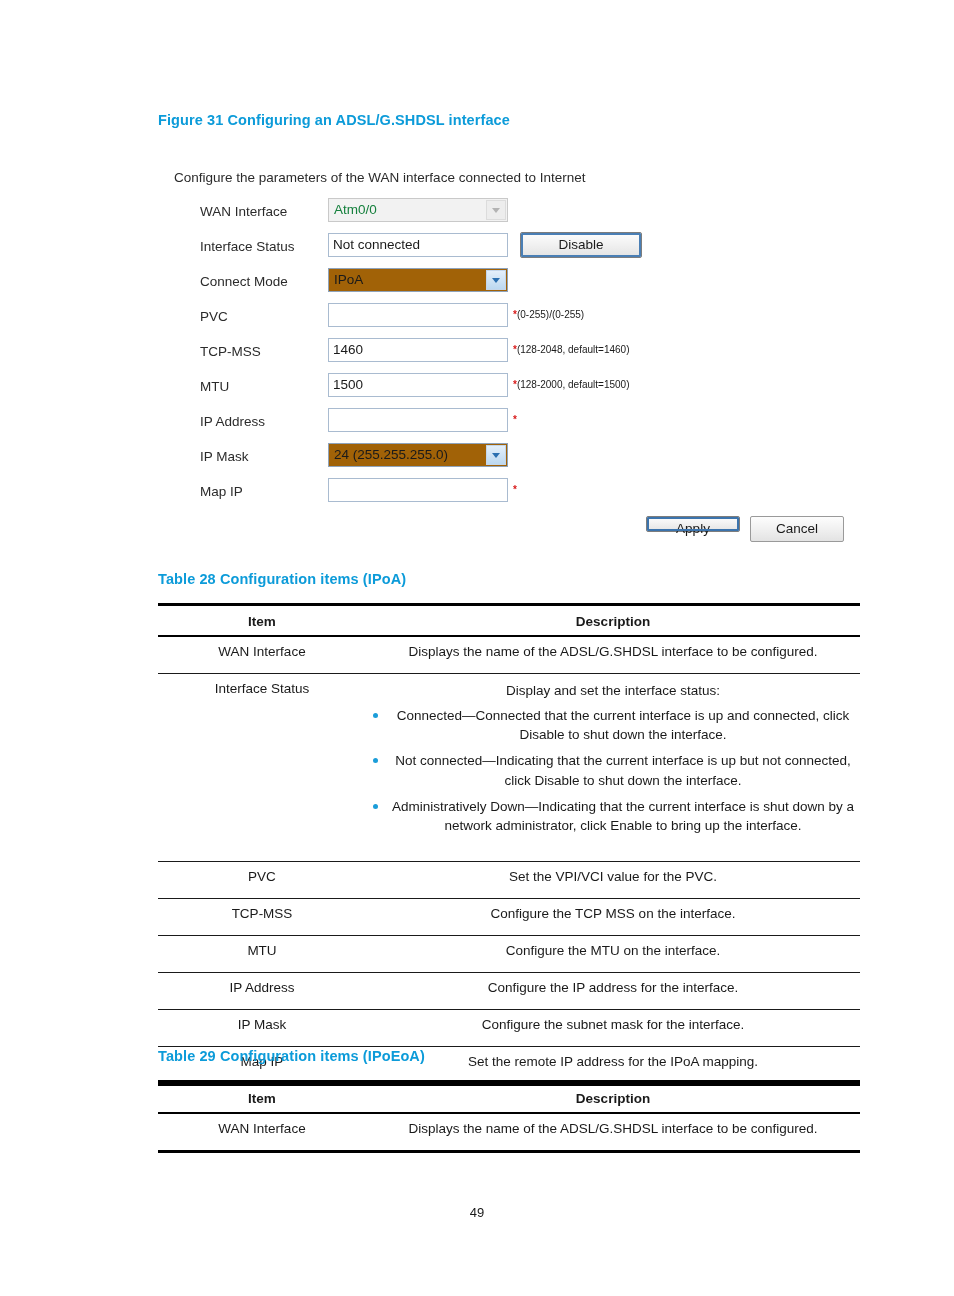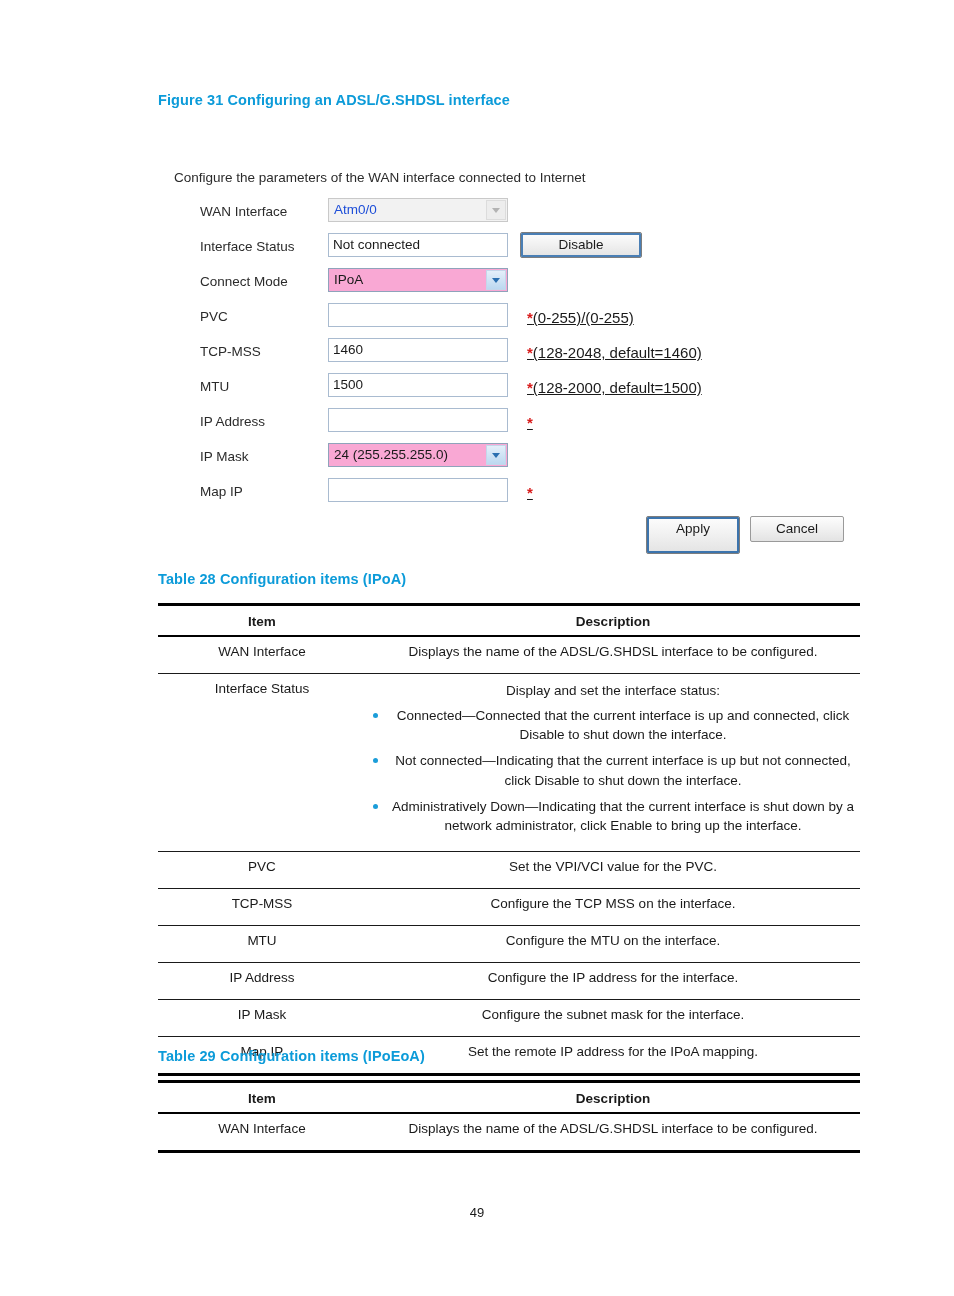--- a/index.html
+++ b/index.html
@@ -18,21 +18,21 @@
 
   .page {
     position: absolute;
     inset: 0;
   }
 
   
   .fig-caption {
     position: absolute;
     left: 158px;
-    top: 92px;
+    top: 112px;
     font-size: 14.5px;
     font-weight: bold;
     color: #0c9bd9;
     letter-spacing: 0.1px;
     white-space: nowrap;
   }
 
   .tbl-caption {
     font-size: 14.5px;
     font-weight: bold;
@@ -137,21 +137,21 @@
   .txtbox.plain {
     display: block;
   }
 
   .selbox {
     position: relative;
     width: 180px;
     height: 24px;
     box-sizing: border-box;
     border: 1px solid #8fa3bb;
-    background: #f9a8d4;
+    background: #a16207;
   }
   .selbox .sel-text {
     position: absolute;
     left: 5px;
     top: 3px;
     font-size: 13.5px;
     color: #1a1a1a;
     white-space: nowrap;
   }
   .selbox .sel-arrow {
@@ -174,21 +174,21 @@
     border-left: 4px solid transparent;
     border-right: 4px solid transparent;
     border-top: 5px solid #2b6fb0;
   }
 
   
   .selbox.disabled {
     border-color: #c9c9c9;
     background: #f2f2f2;
   }
-  .selbox.disabled .sel-text { color: #1d4ed8; }
+  .selbox.disabled .sel-text { color: #15803d; }
   .selbox.disabled .sel-arrow {
     background: #ededed;
     border-color: #dcdcdc;
   }
   .selbox.disabled .sel-arrow::after {
     border-top-color: #b3b3b3;
   }
 
   .btn {
     display: inline-block;
@@ -208,45 +208,44 @@
     width: 122px;
     height: 26px;
     line-height: 24px;
     outline: 2px solid #4a7fb5;
     outline-offset: -3px;
     border-color: #7d7d7d;
   }
 
   .hint {
     position: absolute;
-    left: 369px;
+    left: 355px;
     top: 8px;
-    font-size: 15px;
-    color: #1a1a1a;
-    white-space: nowrap;
-    text-decoration: underline;
+    font-size: 10px;
+    color: #1a1a1a;
+    white-space: nowrap;
   }
   .hint .star {
     color: #d81a1a;
     font-weight: bold;
   }
 
   .action-row {
     position: absolute;
     left: 0;
     top: 390px;
     width: 702px;
     height: 30px;
   }
   .btn-apply {
     position: absolute;
     left: 488px;
     top: 0;
     width: 94px;
-    height: 38px;
+    height: 16px;
     line-height: 24px;
     outline: 2px solid #3c74ad;
     outline-offset: -3px;
     border-color: #7d7d7d;
   }
   .btn-cancel {
     position: absolute;
     left: 592px;
     top: 0;
     width: 94px;
@@ -288,21 +287,21 @@
     margin: 6px 0 2px 0;
     padding: 0;
     list-style: none;
   }
   .blist li {
     position: relative;
     padding-left: 20px;
     margin-bottom: 7px;
     line-height: 1.42;
   }
-  .blist li:last-child { margin-bottom: 2px; }
+  .blist li:last-child { margin-bottom: 12px; }
   .blist li::before {
     content: "";
     position: absolute;
     left: 3px;
     top: 7px;
     width: 5px;
     height: 5px;
     border-radius: 50%;
     background: #1b9dd9;
   }

